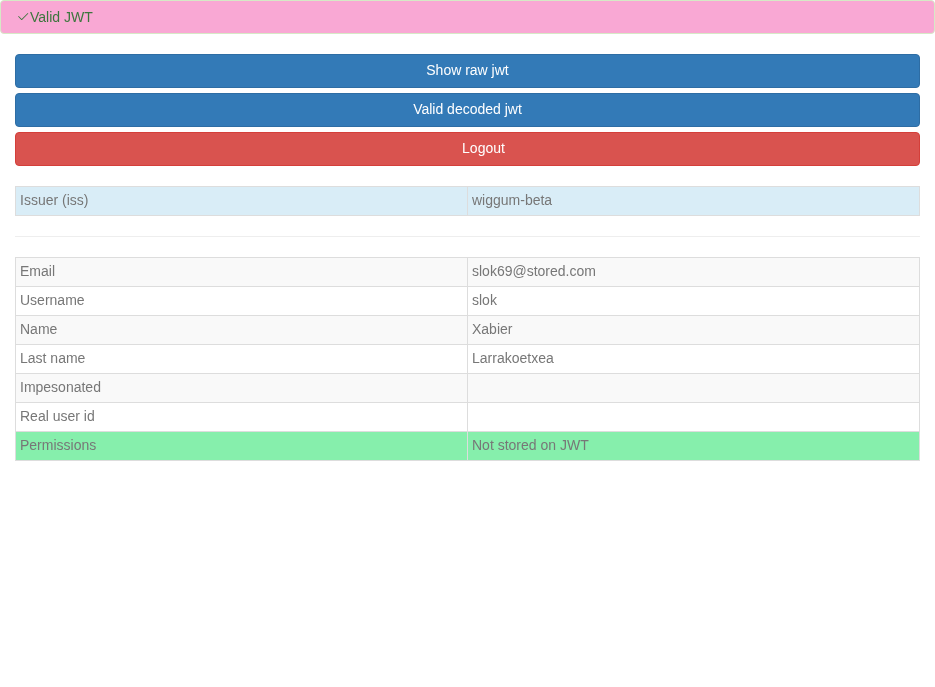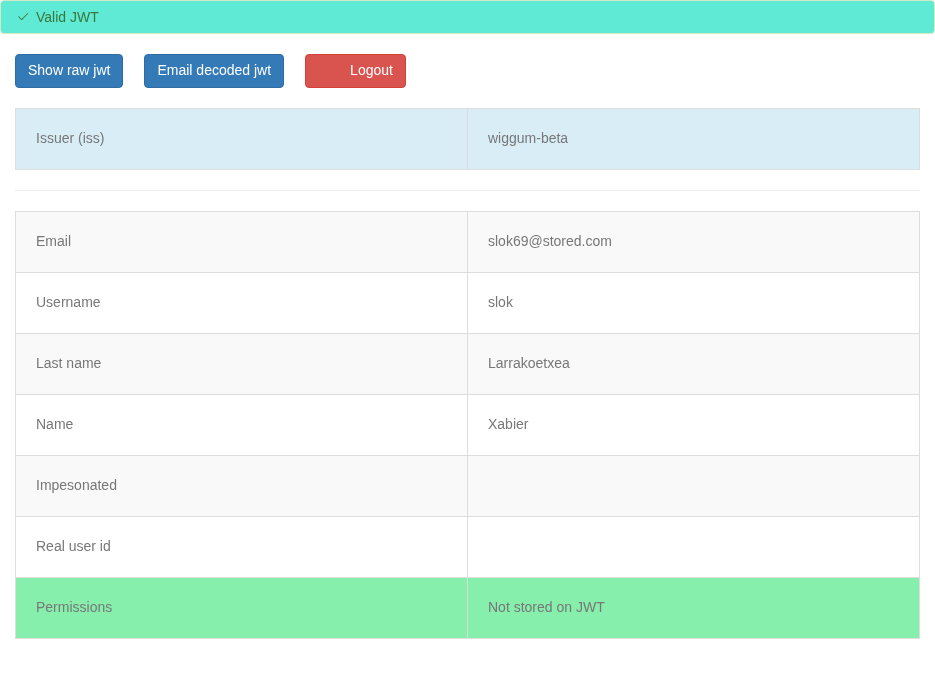--- a/index.html
+++ b/index.html
@@ -7,42 +7,42 @@
     }
     body {
       margin: 0;
       padding: 0;
       font-family: "Helvetica Neue", Helvetica, Arial, sans-serif;
       font-size: 14px;
       color: #333;
       background: #fff;
     }
     .alert-success {
-      background-color: #5eead4;
+      background-color: #f9a8d4;
       border: 1px solid #d6e9c6;
       border-radius: 4px;
       color: #3c763d;
       padding: 8px 15px;
       margin-bottom: 20px;
       display: flex;
       align-items: center;
-      gap: 6px;
     }
     .alert-success svg {
       width: 14px;
       height: 14px;
       fill: #3c763d;
     }
     .container {
       padding: 0 15px 20px 15px;
     }
     .btn-row {
       margin-bottom: 20px;
       display: flex;
-      gap: 21px;
+      gap: 5px;
+      flex-direction: column;
     }
     .btn {
       display: inline-block;
       padding: 6px 12px;
       font-size: 14px;
       font-weight: 400;
       line-height: 1.42857;
       text-align: center;
       white-space: nowrap;
       vertical-align: middle;
@@ -60,21 +60,21 @@
       border-color: #d43f3a;
       padding-left: 44px;
     }
     table {
       width: 100%;
       border-collapse: collapse;
       margin-bottom: 20px;
       border: 1px solid #ddd;
     }
     table td {
-      padding: 20px;
+      padding: 4px;
       border: 1px solid #ddd;
       line-height: 1.42857;
       color: #777;
       vertical-align: top;
       margin-top: 43px;
     }
     table td:first-child {
       width: 50%;
     }
     .table-info tr {
@@ -101,21 +101,21 @@
 <div class="alert-success">
   <svg viewBox="0 0 16 16">
       <path d="M13.854 3.646a.5.5 0 0 1 0 .708l-7 7a.5.5 0 0 1-.708 0l-3.5-3.5a.5.5 0 1 1 .708-.708L6.5 10.293l6.646-6.647a.5.5 0 0 1 .708 0z"></path>
     </svg>
   <span>Valid JWT</span>
 </div>
 
 <div class="container">
   <div class="btn-row">
     <button class="btn btn-primary">Show raw jwt</button>
-    <button class="btn btn-primary">Email decoded jwt</button>
+    <button class="btn btn-primary">Valid decoded jwt</button>
     <button class="btn btn-danger">Logout</button>
   </div>
 
   <table class="table-info">
     <tbody id="claims-body">
         <tr>
           <td>Issuer (iss)</td>
           <td>wiggum-beta</td>
         </tr>
       </tbody>
@@ -127,26 +127,26 @@
     <tbody id="user-body">
         <tr>
           <td>Email</td>
           <td>slok69@stored.com</td>
         </tr>
         <tr>
           <td>Username</td>
           <td>slok</td>
         </tr>
         <tr>
+          <td>Name</td>
+          <td>Xabier</td>
+        </tr>
+        <tr>
           <td>Last name</td>
           <td>Larrakoetxea</td>
-        </tr>
-        <tr>
-          <td>Name</td>
-          <td>Xabier</td>
         </tr>
         <tr>
           <td>Impesonated</td>
           <td></td>
         </tr>
         <tr>
           <td>Real user id</td>
           <td></td>
         </tr>
         <tr class="danger-row">

